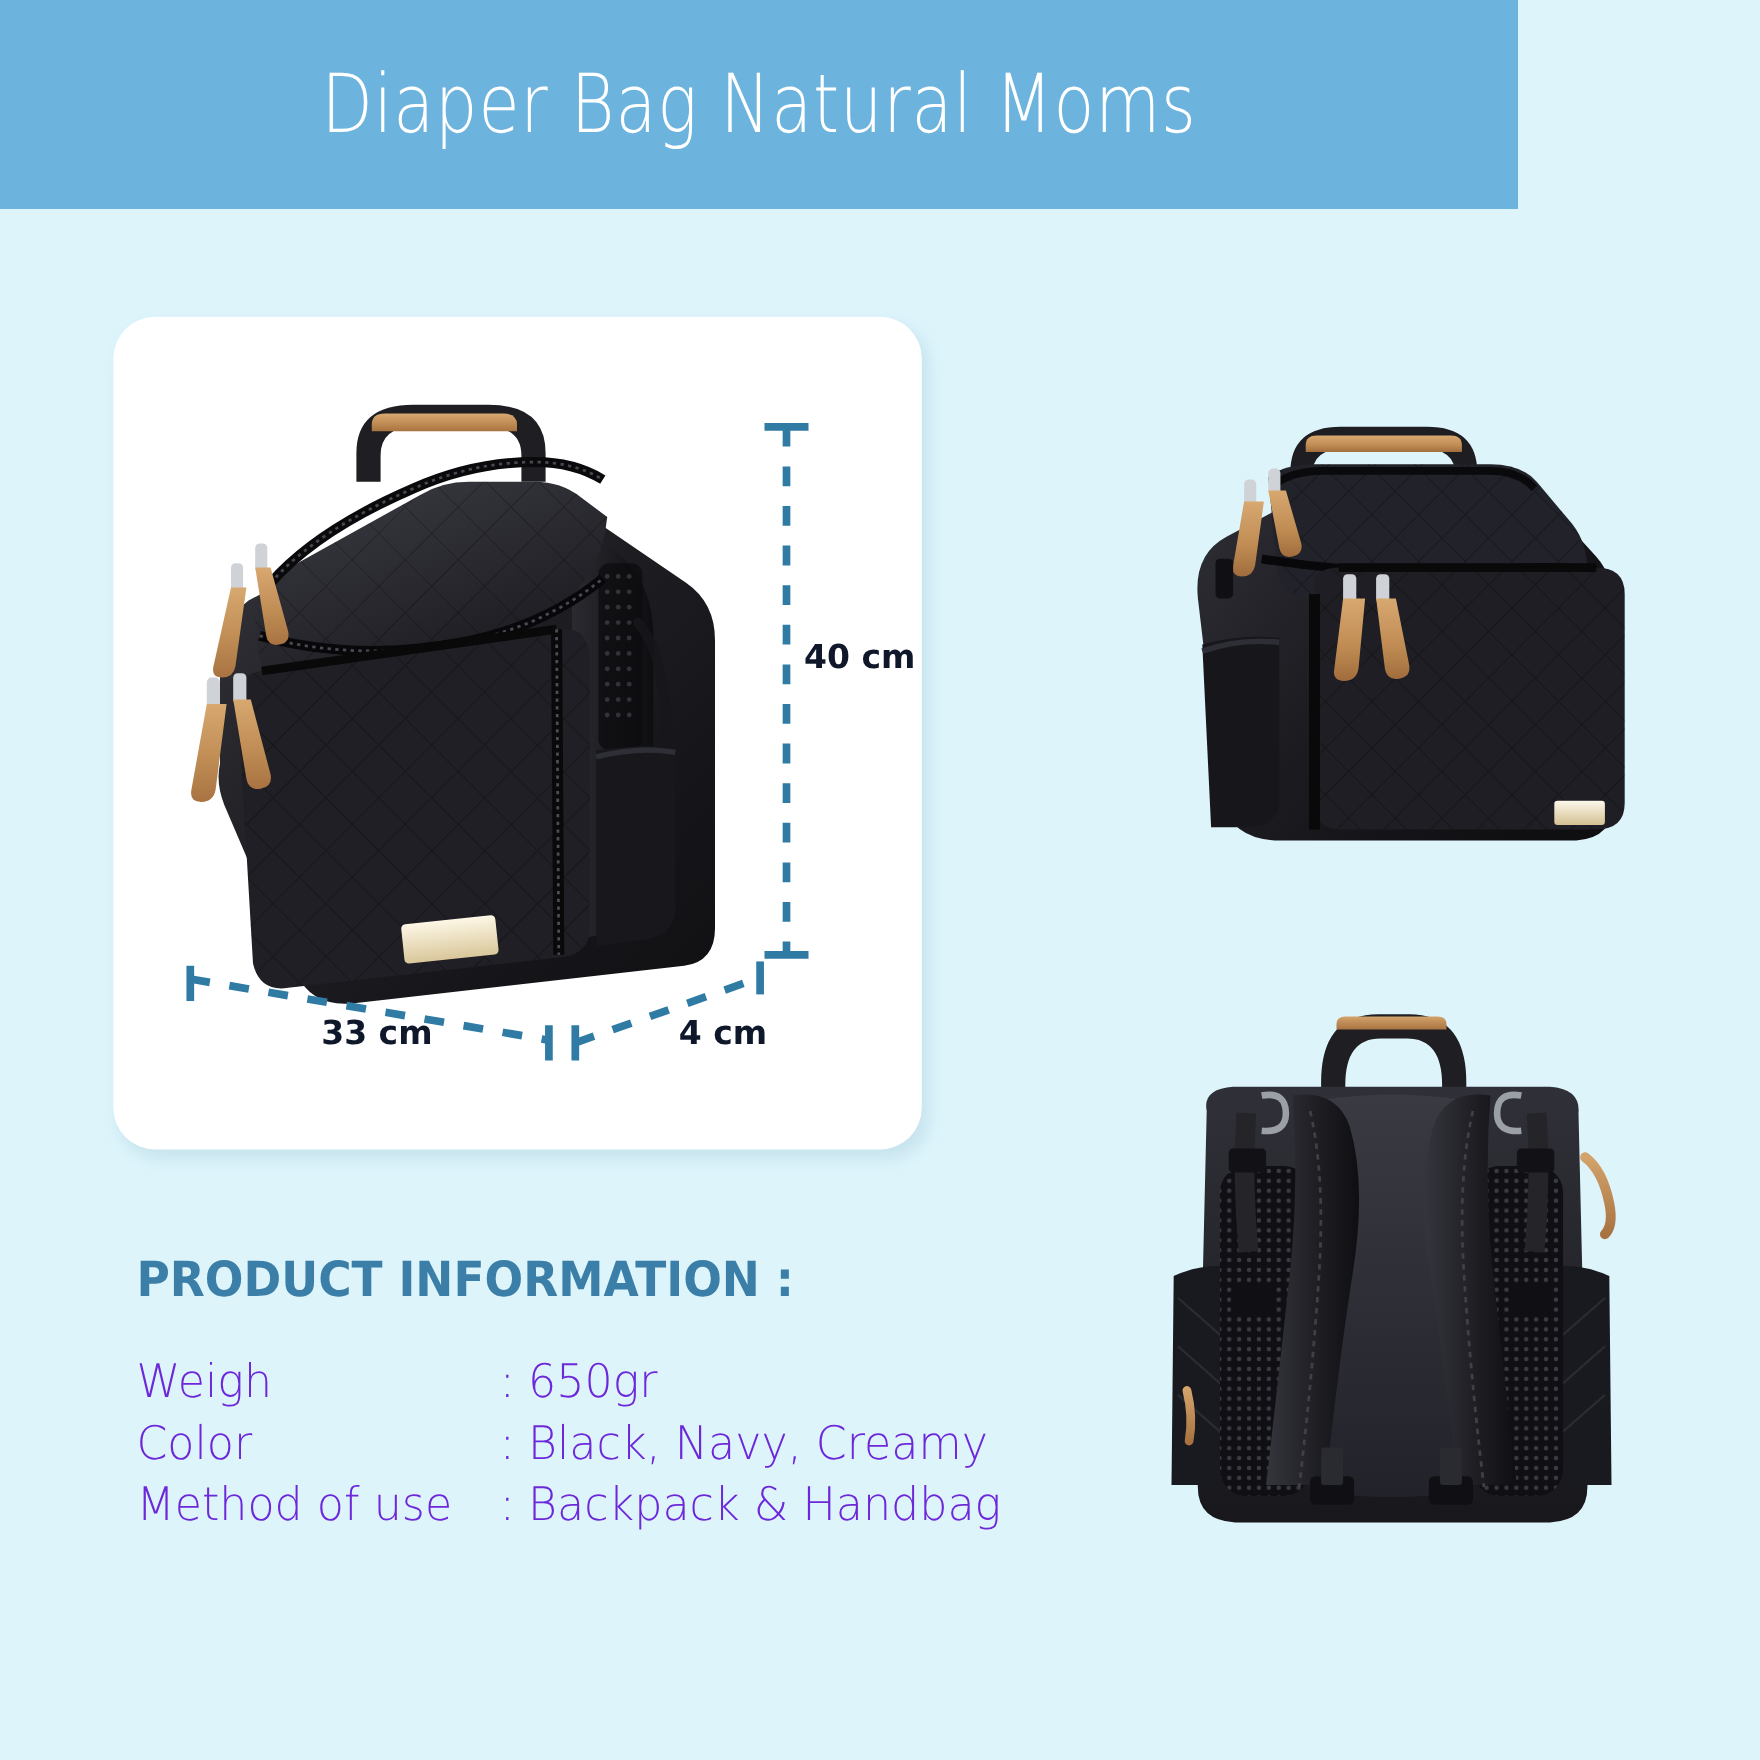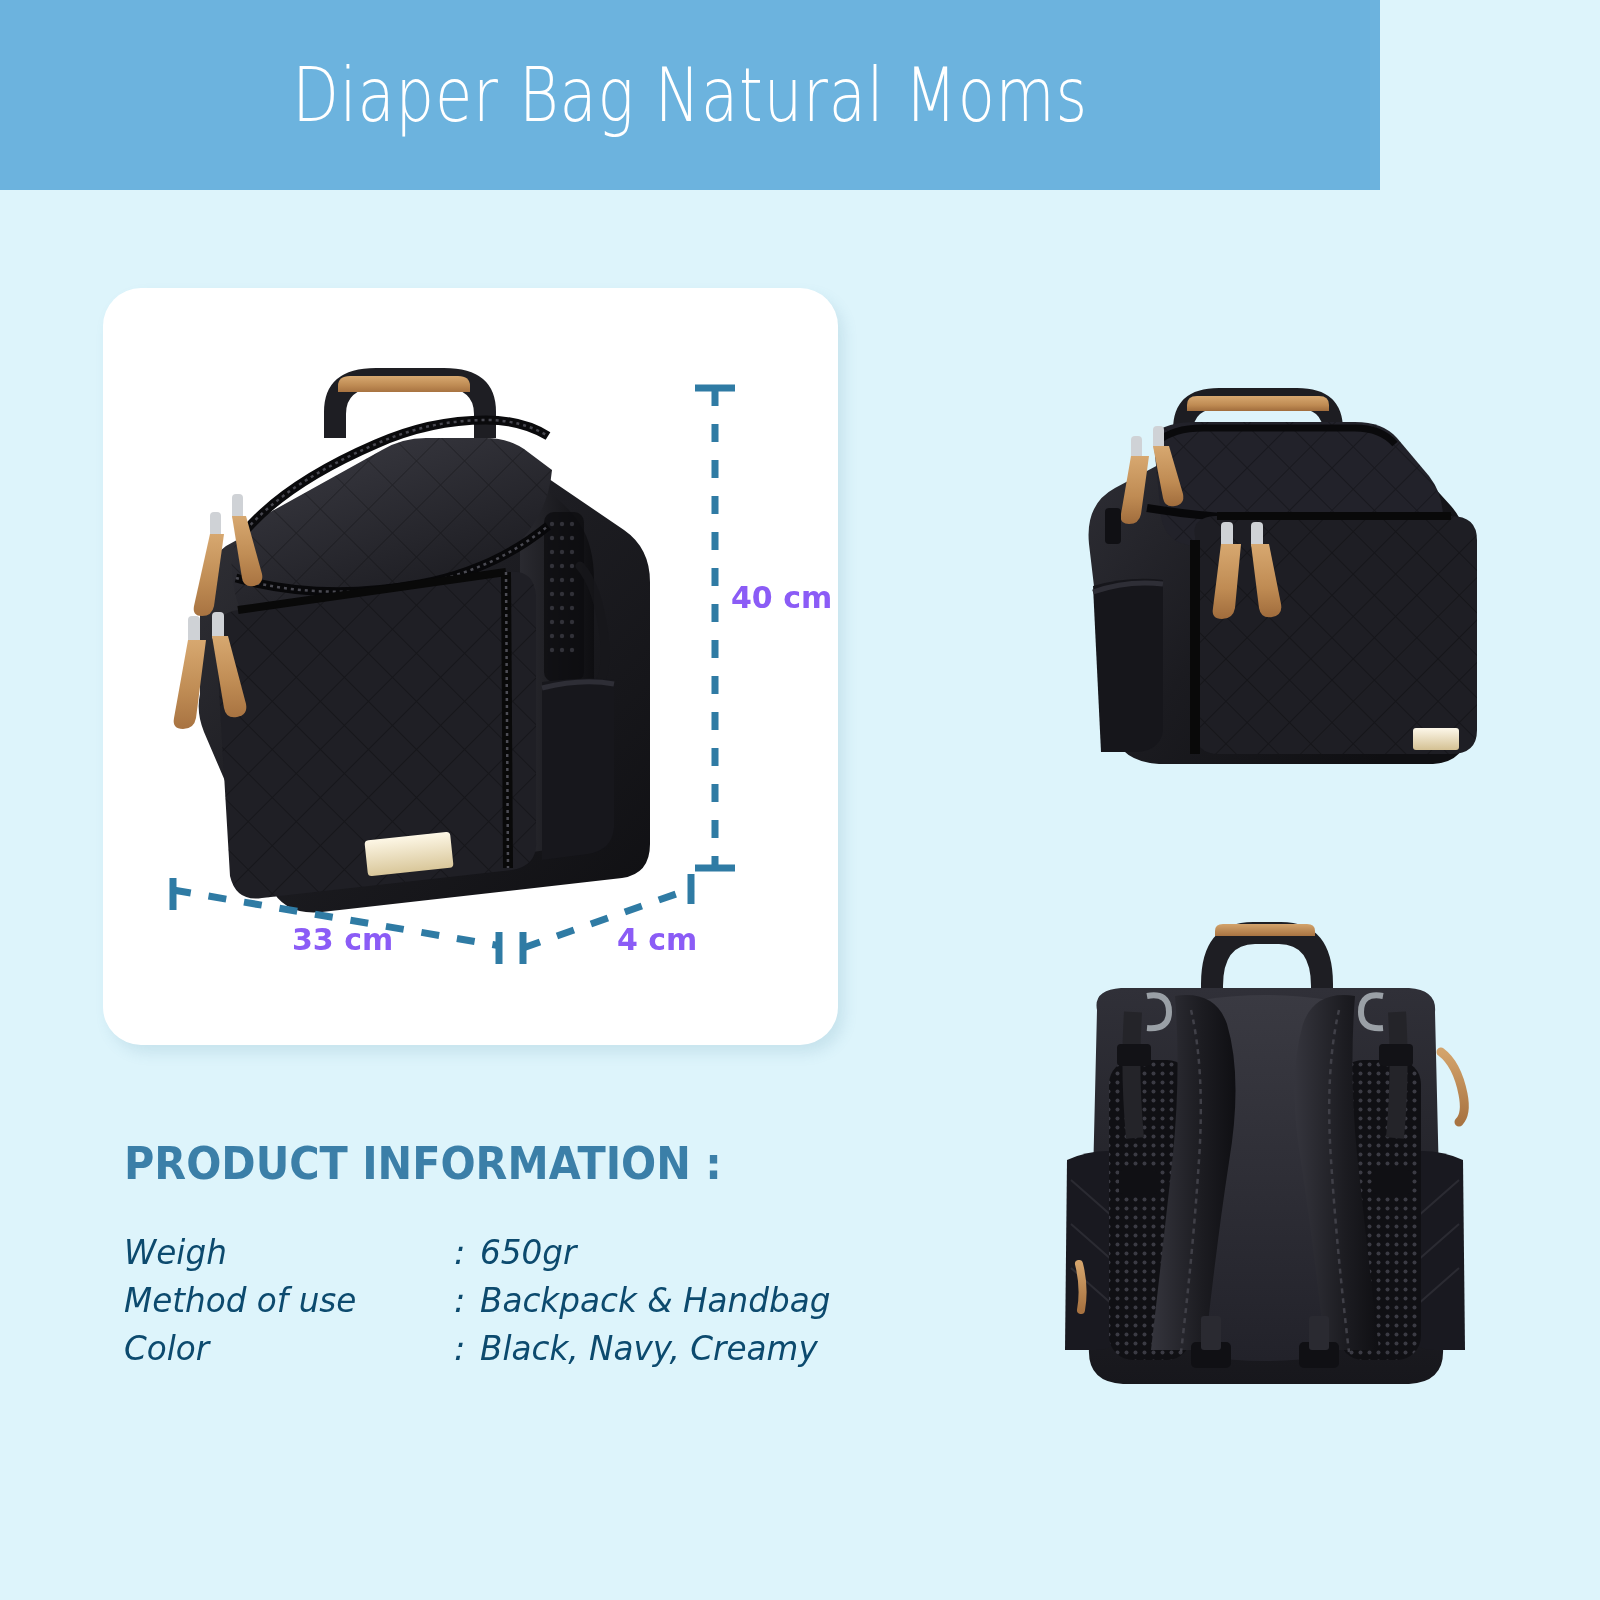--- a/index.html
+++ b/index.html
@@ -59,21 +59,21 @@
   
   #dimension-overlay {
     position: absolute;
     left: 103px; top: 288px;
     width: 735px; height: 757px;
     pointer-events: none;
   }
   #dimension-overlay svg { width: 100%; height: 100%; display: block; }
   .dim-label {
     position: absolute;
-    color: #8b5cf6;
+    color: #0f172a;
     font-family: "DejaVu Sans", sans-serif;
     font-weight: bold;
     font-size: 30px;
     white-space: nowrap;
   }
   #dim-label-height { left: 731px; top: 580px; }
   #dim-label-width  { left: 292px; top: 922px; }
   #dim-label-depth  { left: 617px; top: 922px; }
 
   
@@ -91,24 +91,23 @@
     letter-spacing: 0px;
     transform: scaleX(0.94);
     transform-origin: left center;
     margin: 0 0 46px 0;
     white-space: nowrap;
   }
   #spec-table {
     border-collapse: collapse;
     font-family: "DejaVu Sans", sans-serif;
     font-weight: 300;
-    font-size: 34px;
-    color: #0c4a6e;
+    font-size: 42px;
+    color: #6d28d9;
     line-height: 1.0;
-    font-style: italic;
   }
   #spec-table td {
     padding: 0 0 14px 0;
     vertical-align: top;
     white-space: nowrap;
   }
   .spec-label { width: 330px; transform: scaleX(0.96); transform-origin: left; }
   .spec-sep   { width: 26px; }
   .spec-value { transform: scaleX(0.96); transform-origin: left; }
 </style>
@@ -410,24 +409,24 @@
 <div id="product-info">
   <div id="product-info-heading">PRODUCT INFORMATION :</div>
   <table id="spec-table">
     <tbody>
       <tr>
         <td class="spec-label">Weigh</td>
         <td class="spec-sep">:</td>
         <td class="spec-value">650gr</td>
       </tr>
       <tr>
+        <td class="spec-label">Color</td>
+        <td class="spec-sep">:</td>
+        <td class="spec-value">Black, Navy, Creamy</td>
+      </tr>
+      <tr>
         <td class="spec-label">Method of use</td>
         <td class="spec-sep">:</td>
         <td class="spec-value">Backpack &amp; Handbag</td>
       </tr>
-      <tr>
-        <td class="spec-label">Color</td>
-        <td class="spec-sep">:</td>
-        <td class="spec-value">Black, Navy, Creamy</td>
-      </tr>
     </tbody>
   </table>
 </div>
 
 </body></html>

